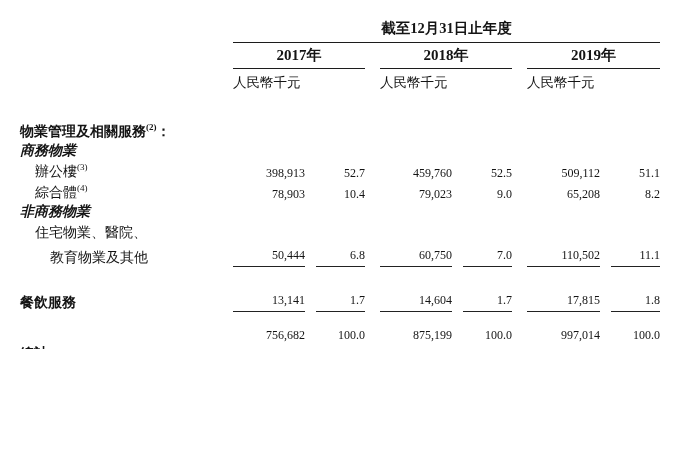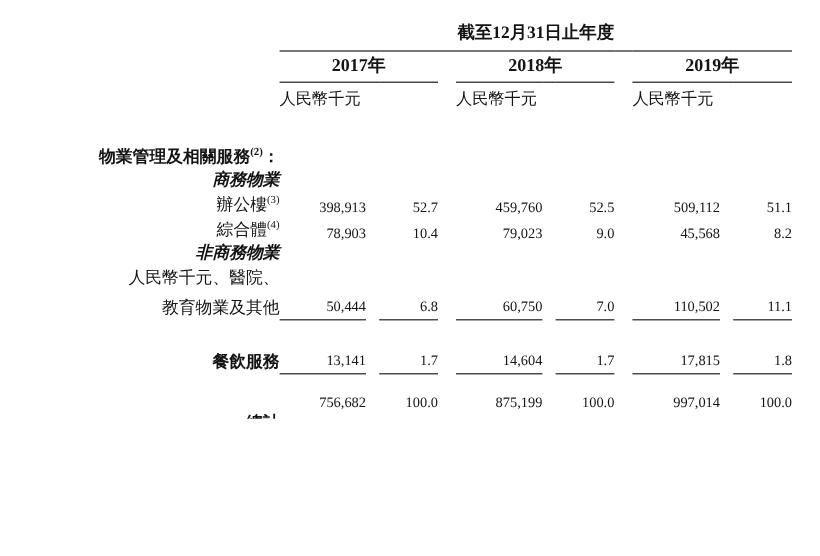--- a/index.html
+++ b/index.html
@@ -18,21 +18,21 @@
   td {
     vertical-align:bottom; font-size:14px; line-height:1.05;
     white-space:nowrap; overflow:visible;
   }
   .bb   { border-bottom:1.5px solid #1c1c1c; }
   .title{ text-align:center; font-weight:bold; font-size:14.5px; padding-bottom:5px; }
   .yr   { text-align:center; font-weight:bold; font-size:15px; padding-bottom:4px; }
   .colh { text-align:center; font-weight:bold; font-size:14px; padding-bottom:4px; }
   .cur  { font-size:13.5px; padding-bottom:3px; }
   .num  { text-align:right; font-size:12px; }
-  .lbl  { font-size:14px;text-align:right; }
+  .lbl  { font-size:14px; }
   .ind1 { padding-left:15px; }
   .ind2 { padding-left:30px; }
   .b    { font-weight:bold; }
   .bi   { font-weight:bold; font-style:italic; }
   sup   { font-size:9px; line-height:0; }
 
   tr.h19 > td { height:19px; }
   tr.h20 > td { height:20px; }
   tr.h21 > td { height:21px; }
   tr.h25 > td { height:25px; }
@@ -129,34 +129,34 @@
     <tr class="h21">
       <td class="lbl ind1"><span>綜合體</span><sup>(4)</sup></td>
       <td class="num">78,903</td>
       <td></td>
       <td class="num">10.4</td>
       <td></td>
       <td class="num">79,023</td>
       <td></td>
       <td class="num">9.0</td>
       <td></td>
-      <td class="num">45,568</td>
+      <td class="num">65,208</td>
       <td></td>
       <td class="num">8.2</td>
     </tr>
 
 
     <tr class="h19">
       <td class="lbl bi">非商務物業</td>
       <td colspan="11"></td>
     </tr>
 
 
     <tr class="h21">
-      <td class="lbl ind1">人民幣千元、醫院、</td>
+      <td class="lbl ind1">住宅物業、醫院、</td>
       <td colspan="11"></td>
     </tr>
 
     <tr class="h25 ulrow">
       <td class="lbl ind2">教育物業及其他</td>
       <td class="num">50,444</td>
       <td></td>
       <td class="num">6.8</td>
       <td></td>
       <td class="num">60,750</td>

